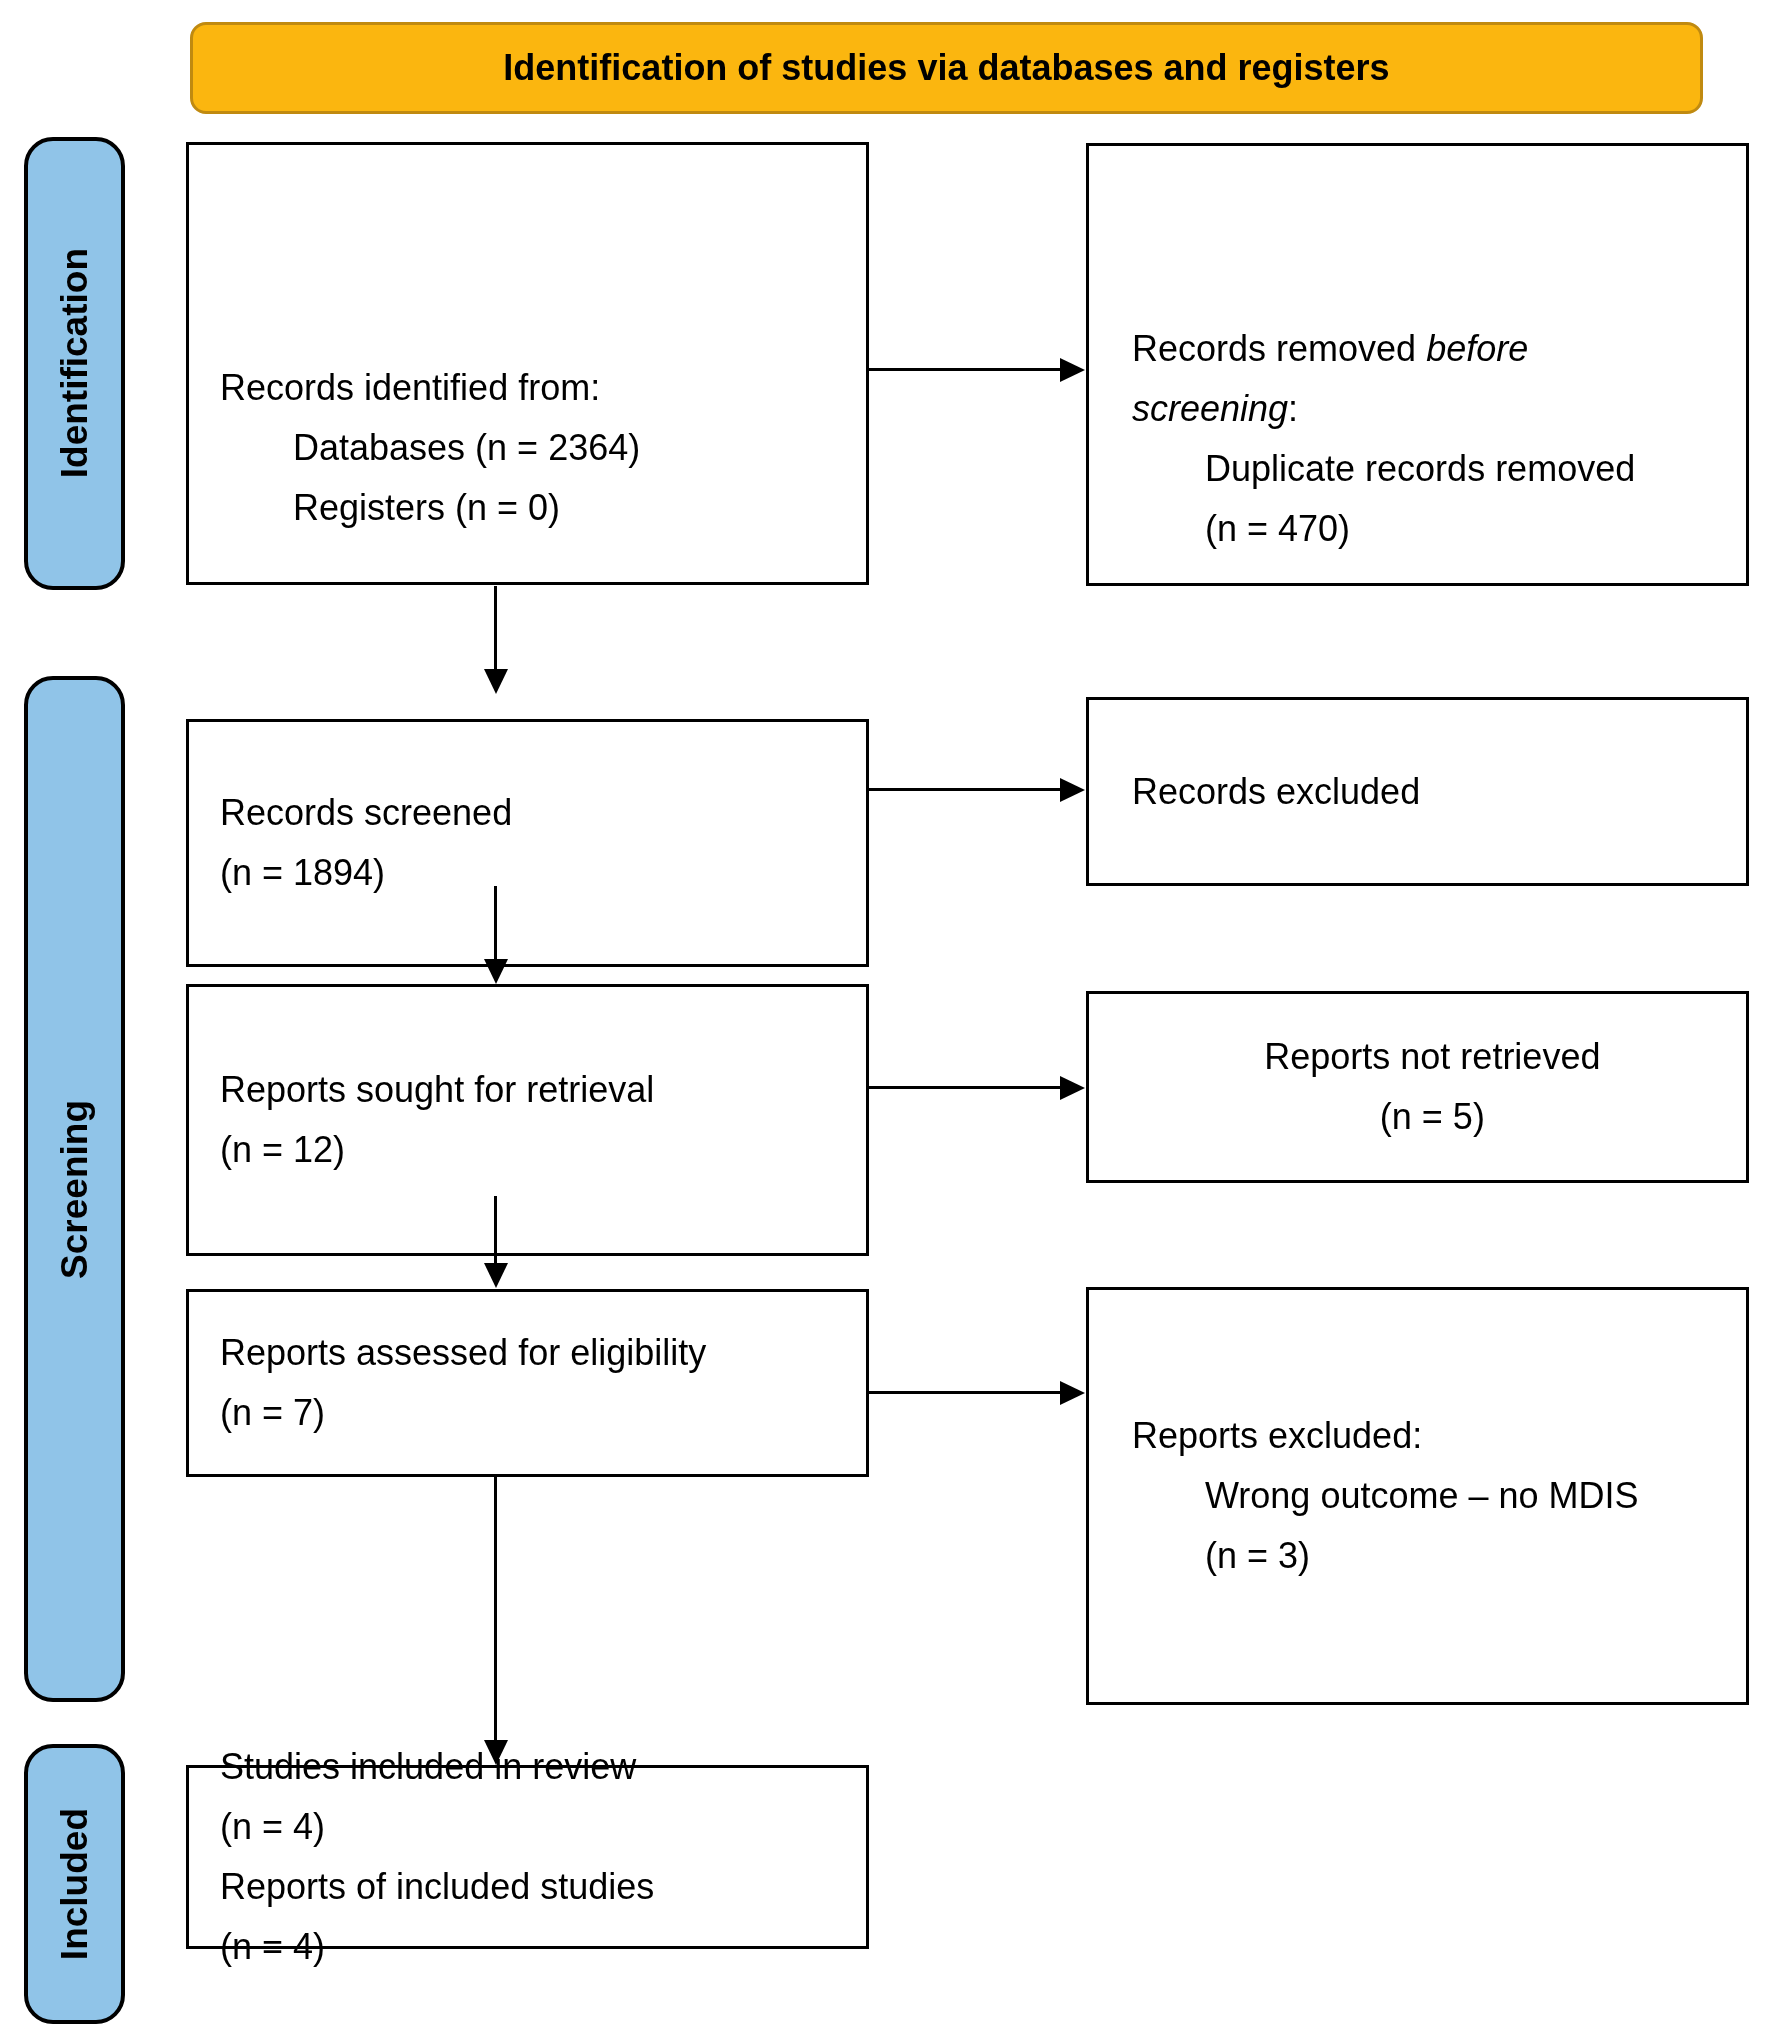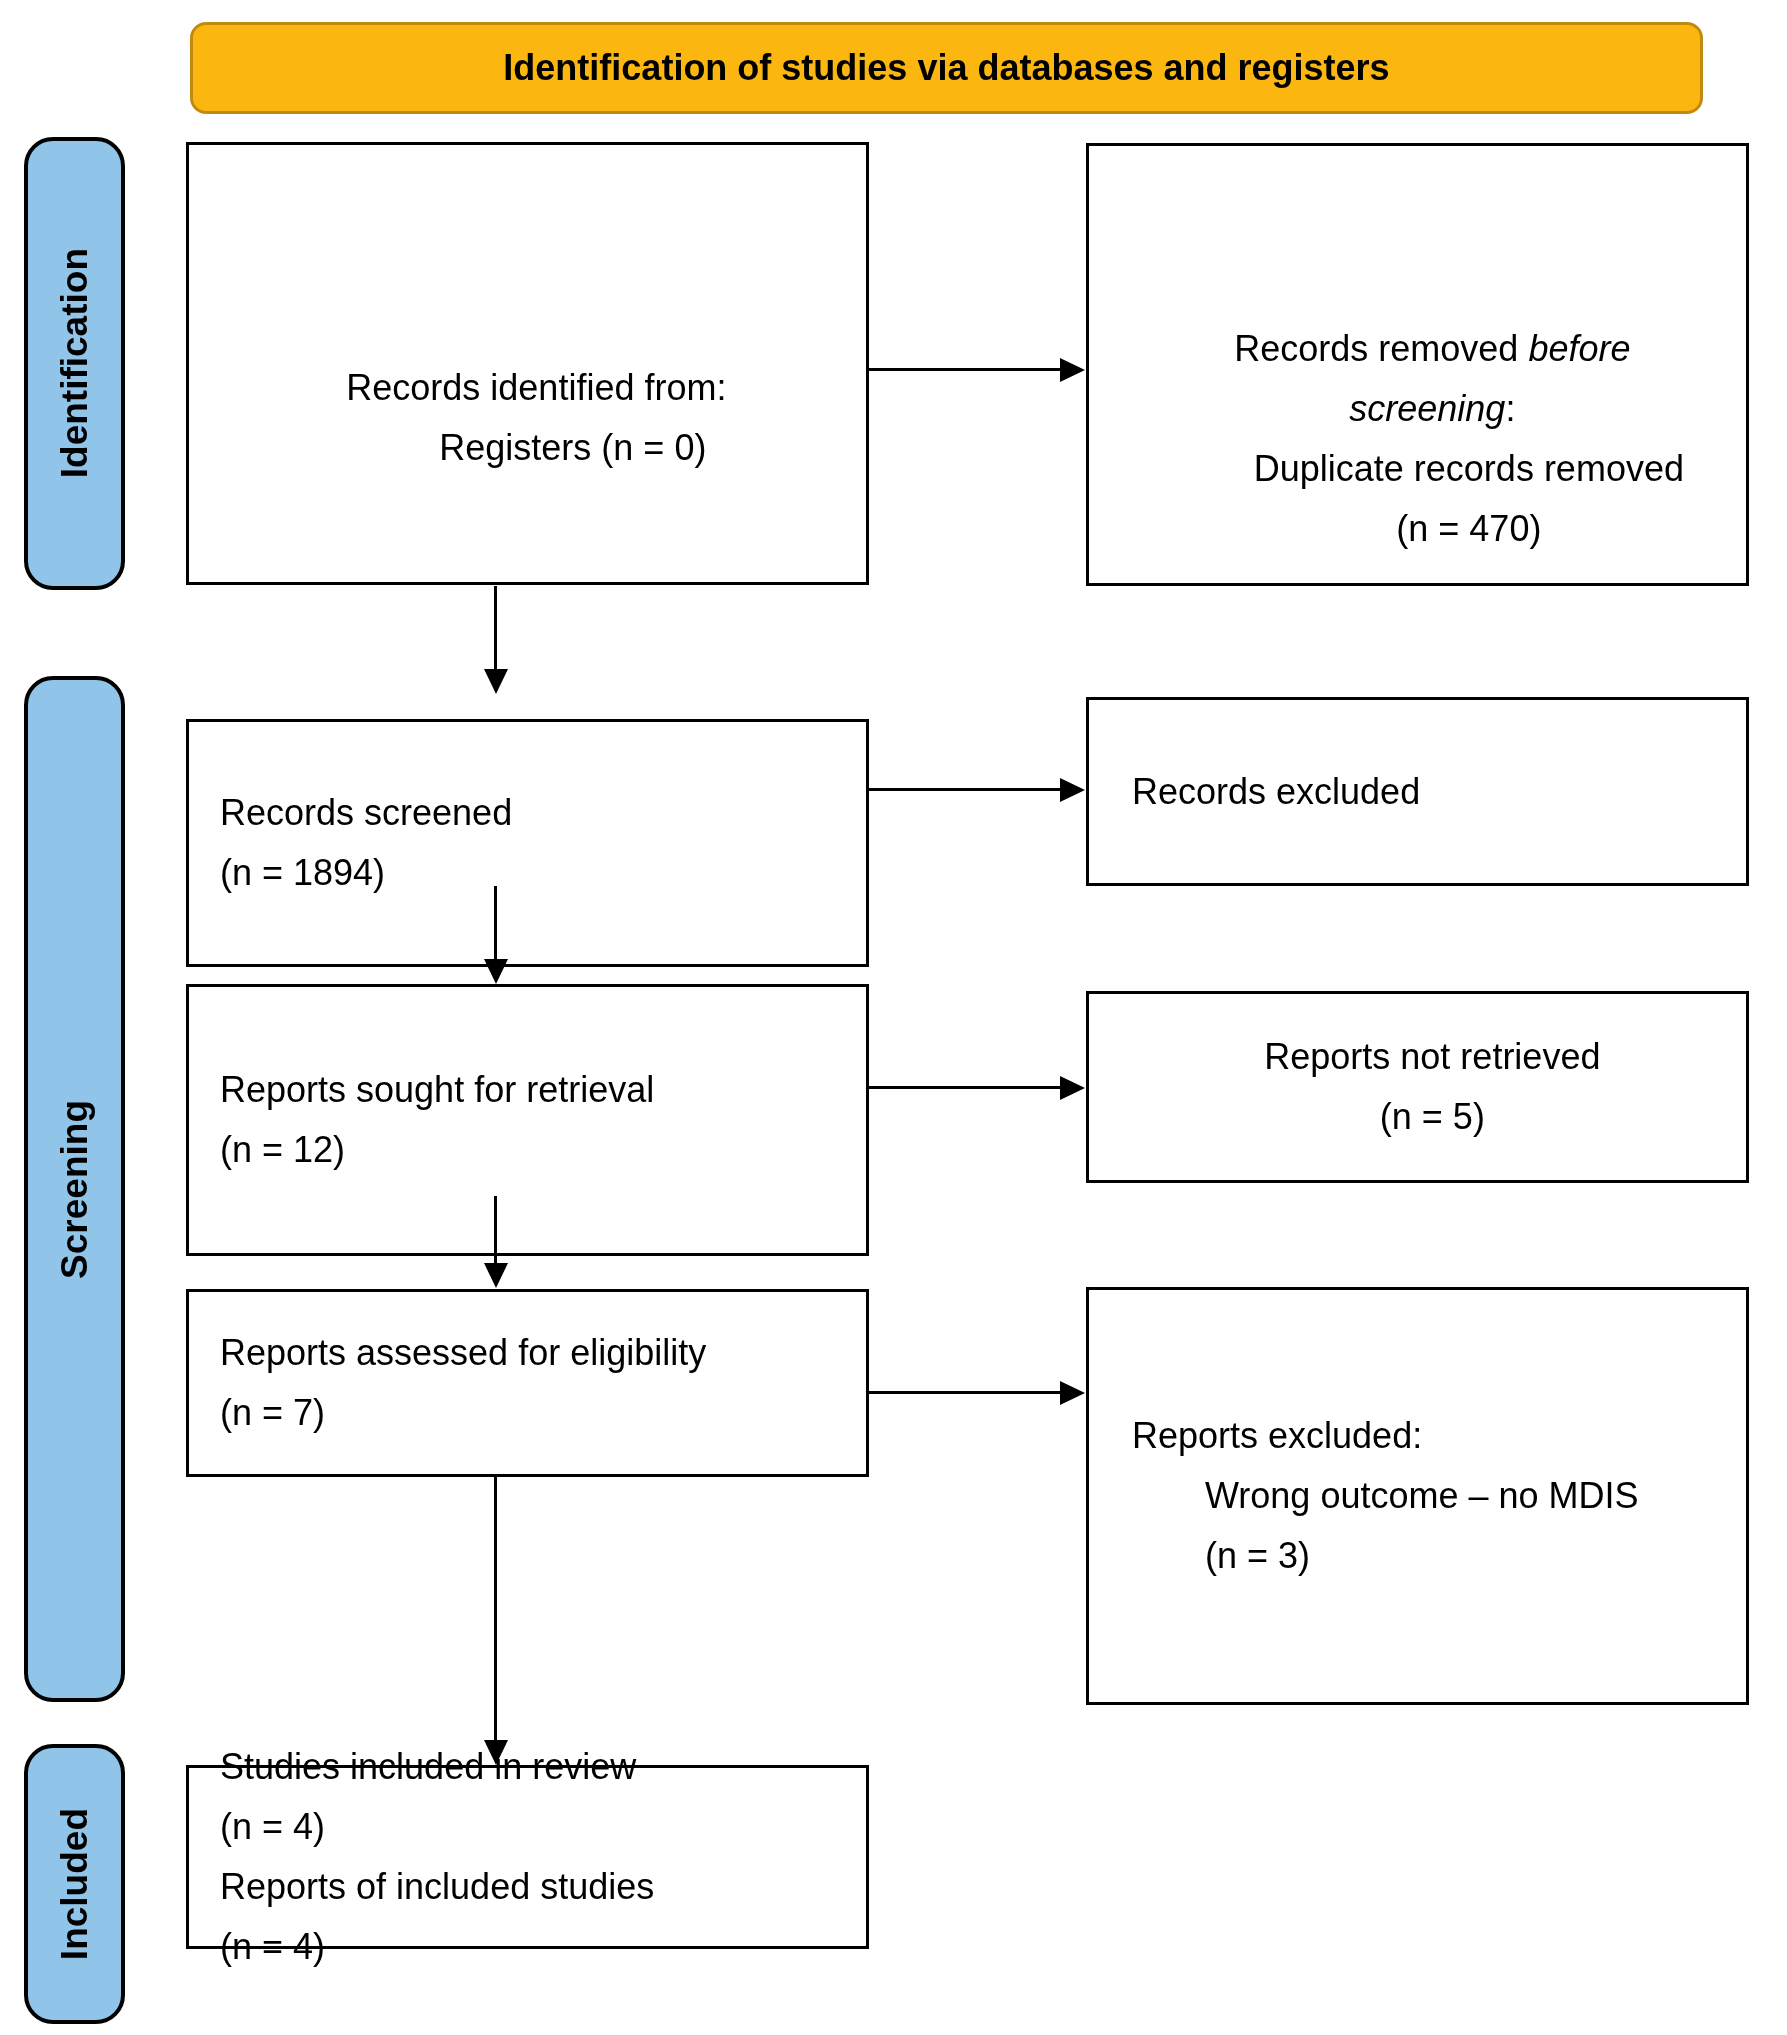--- a/index.html
+++ b/index.html
@@ -66,21 +66,21 @@
     border: 3.3px solid #000;
     box-sizing: border-box;
     display: flex;
     flex-direction: column;
     justify-content: center;
     font-size: 36px;
     line-height: 60px;
   }
   .box.col-a { left: 186px;  width: 683px; padding-left: 31px;  padding-right: 13.3px; }
   .box.col-b { left: 1086px; width: 663px;  padding-left: 43px;  padding-right: 13.3px; }
-  .box.top-align { justify-content: flex-start; align-items: center; }
+  .box.top-align { justify-content: flex-start; }
   .line { white-space: nowrap; }
   .line.indent { padding-left: 73px; }
   .it { font-style: italic; }
 
   #box-records-identified { top: 142px;  height: 443px; padding-top: 213px; }
   #box-records-removed    { top: 143px;  height: 443px; padding-top: 173px; }
   #box-records-screened   { top: 719px; height: 248px; }
   #box-records-excluded   { top: 697px; height: 189px; }
   #box-reports-sought     { top: 984px; height: 272px; }
   #box-reports-not-retrieved { top: 991px; height: 192px; text-align: center; }
@@ -144,20 +144,21 @@
   </div>
   <div class="stage" id="stage-screening">
     <span class="vtext">Screening</span>
   </div>
   <div class="stage" id="stage-included">
     <span class="vtext">Included</span>
   </div>
 
   <div class="box col-a top-align" id="box-records-identified">
       <div class="line"><span>Records identified from:</span></div>
+      <div class="line indent"><span>Databases (n = 2364)</span></div>
       <div class="line indent"><span>Registers (n = 0)</span></div>
     </div>
   <div class="box col-b top-align" id="box-records-removed">
       <div class="line"><span>Records removed </span><span class="it">before</span></div>
       <div class="line"><span class="it">screening</span><span>:</span></div>
       <div class="line indent"><span>Duplicate records removed</span></div>
       <div class="line indent"><span>(n = 470)</span></div>
     </div>
   <div class="box col-a" id="box-records-screened">
       <div class="line"><span>Records screened</span></div>

